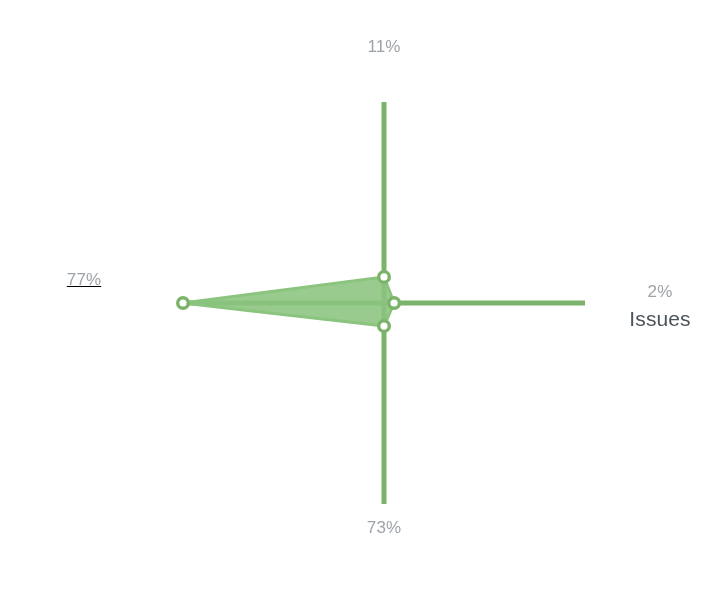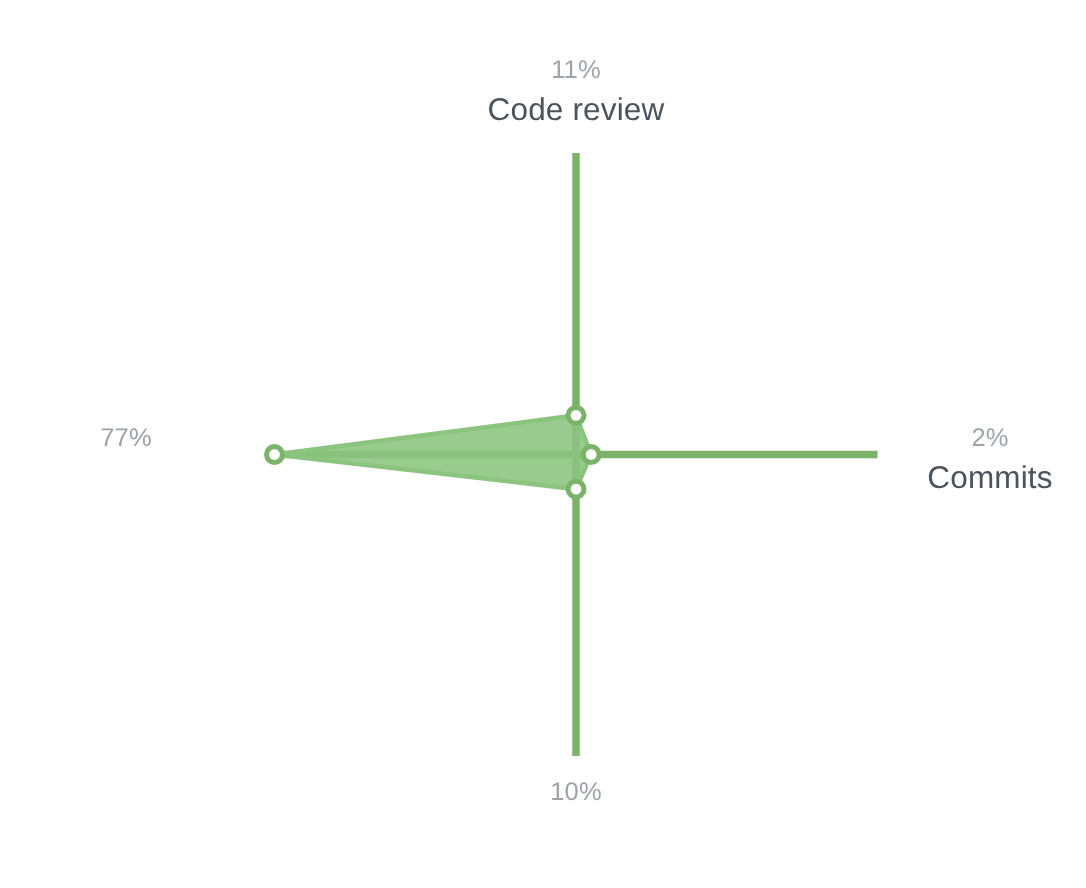--- a/index.html
+++ b/index.html
@@ -61,22 +61,23 @@
   }
   
   #label-bottom {
     left: 184px;
     top: 519px;
     width: 400px;
   }
   
   #label-left {
     left: 0px;
-    top: 283px;
+    top: 271px;
     width: 168px;
+    text-decoration: underline;
   }
   
   #label-right {
     left: 596px;
     top: 283px;
     width: 128px;
   }
 </style>
 </head>
 <body>
@@ -109,29 +110,28 @@
       </g>
       <g>
         <circle cx="183.0" cy="303.0" r="7" fill="#7cb36b"></circle>
         <circle cx="183.0" cy="303.0" r="3.6" fill="#ffffff"></circle>
       </g>
     </g>
   </svg>
 
   <div class="axis-label" id="label-top">
     <span class="pct">11%</span>
-    <span class="name">Code review</span>
   </div>
 
   <div class="axis-label" id="label-right">
     <span class="pct">2%</span>
-    <span class="name">Commits</span>
+    <span class="name">Issues</span>
   </div>
 
   <div class="axis-label" id="label-bottom">
-    <span class="pct">10%</span>
+    <span class="pct">73%</span>
   </div>
 
   <div class="axis-label" id="label-left">
     <span class="pct">77%</span>
   </div>
 
 </div>
 
 </body></html>

